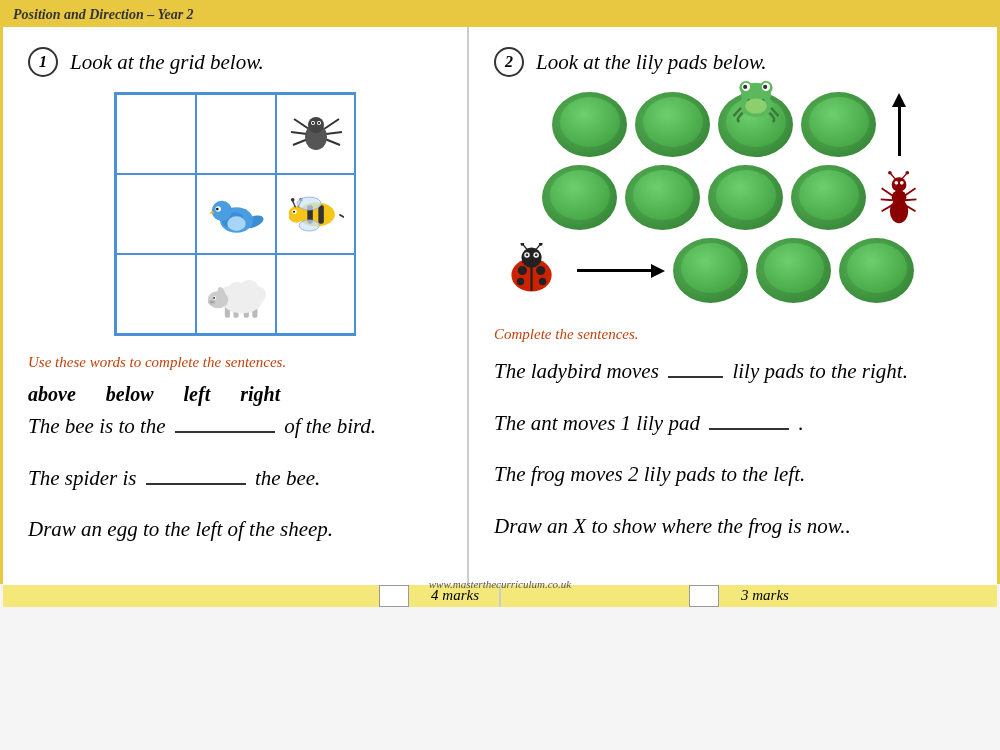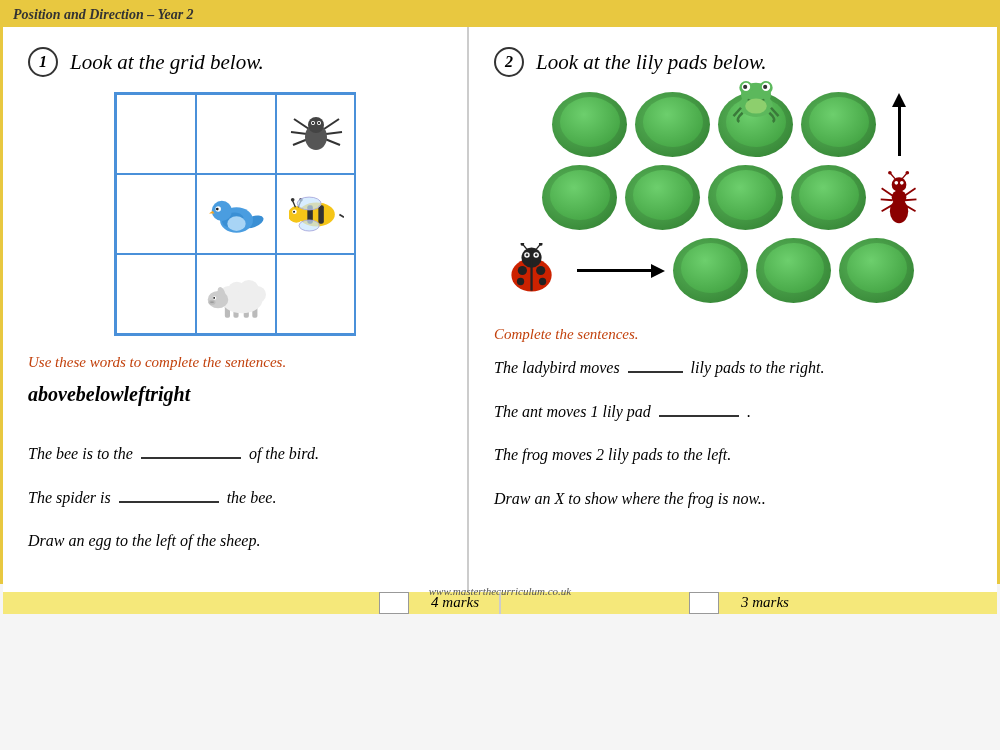--- a/index.html
+++ b/index.html
@@ -88,27 +88,28 @@
     }
 
     .instruction-text {
       font-size: 15px;
       margin-bottom: 12px;
       color: #c2410c;
     }
 
     .word-bank {
       display: flex;
-      margin-bottom: 35px;
+      gap: 30px;
+      margin-bottom: 4px;
       font-size: 20px;
       font-weight: bold;
     }
 
     .sentence {
-      font-size: 16px;
+      font-size: 21px;
       margin-bottom: 18px;
       line-height: 1.6;
     }
 
     .blank {
       display: inline-block;
       border-bottom: 2px solid #333;
       min-width: 100px;
       margin: 0 4px;
     }

